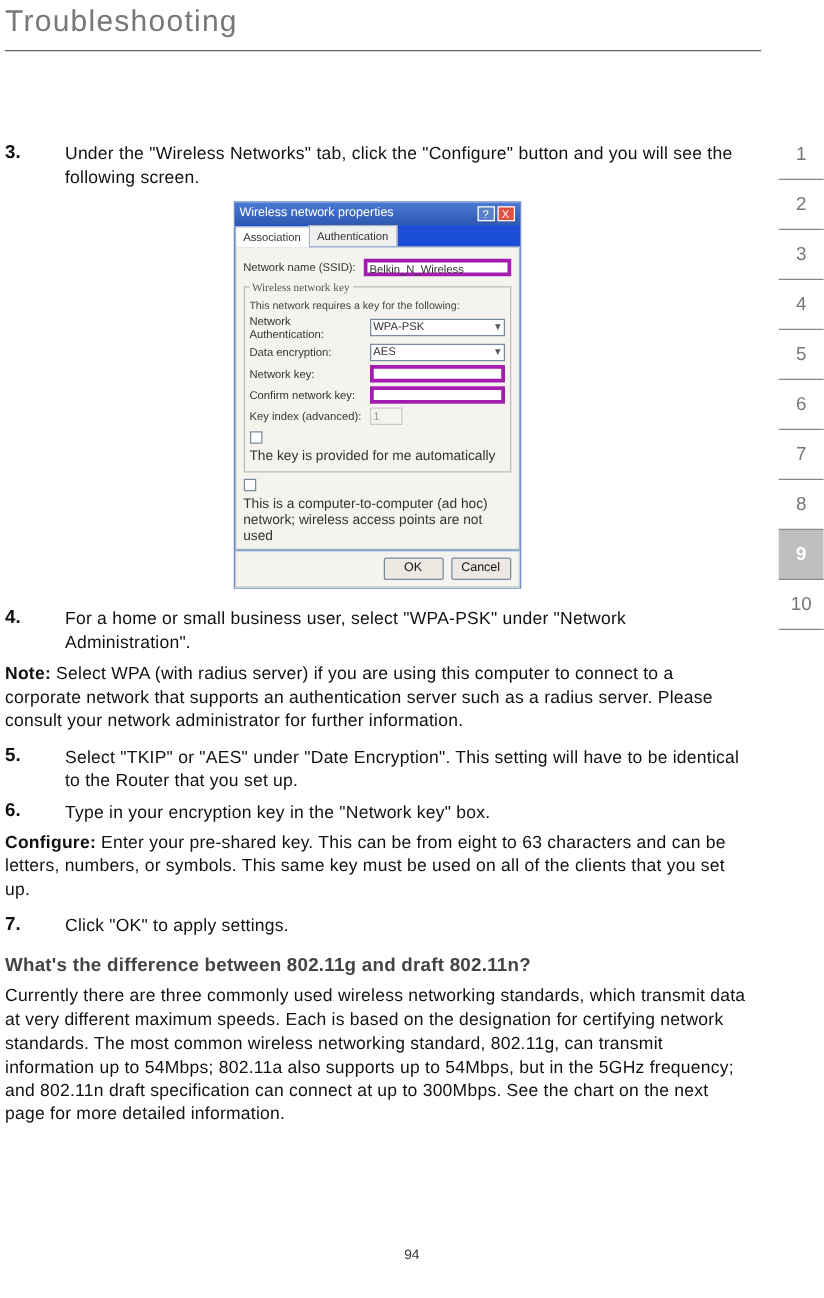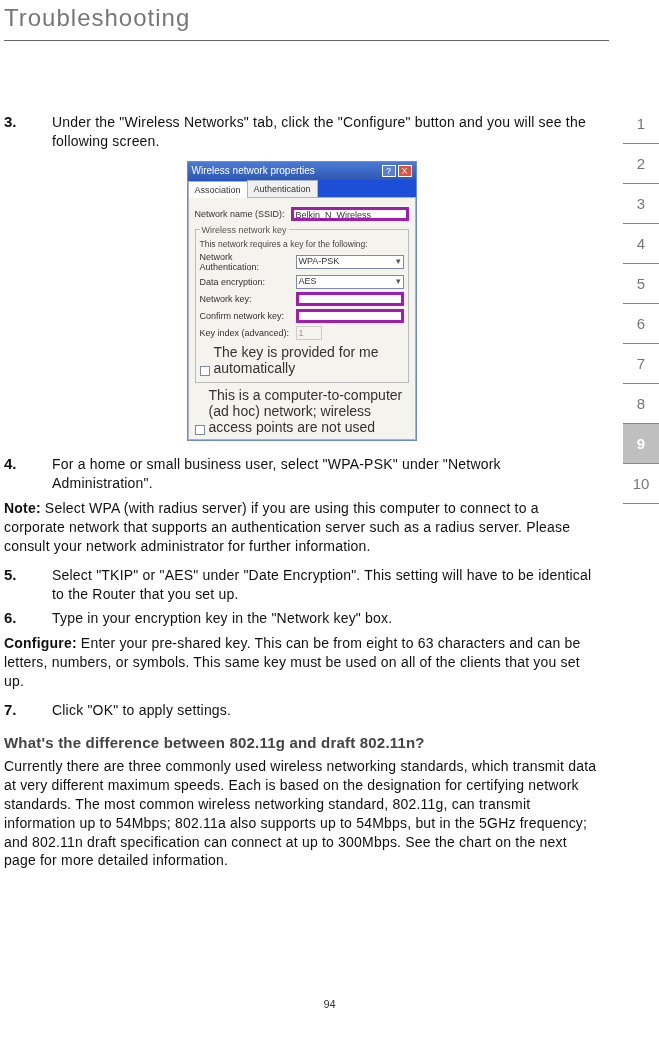--- a/index.html
+++ b/index.html
@@ -35,23 +35,23 @@
   .dlg-tab { padding: 3px 6px; font-size: 9px; border: 1px solid #a8b4c4; border-bottom: none; margin-right: -1px; background: #f0f0f0; color: #333; }
   .dlg-tab.active { background: #fff; position: relative; top: 1px; }
   .dlg-body { background: #f4f3ee; padding: 6px 6px 4px 6px; border: 1px solid #a8b4c4; border-top: none; }
   .row { display: flex; align-items: center; margin: 3px 0; gap: 4px; }
   .row label { flex: 0 0 92px; color: #333; }
   .inp { flex: 1; height: 14px; border: 3px solid #a21caf; background: #fff; font-size: 9px; padding: 0 2px; color: #333; }
   .sel { flex: 1; height: 14px; border: 1px solid #7a8aa0; background: #fff; font-size: 9px; color: #333; display: flex; justify-content: space-between; padding: 0 2px; }
   .sel .arr { color: #555; font-size: 9px; }
   .muted { color: #999; }
   .fieldset { border: 1px solid #bbb; margin: 4px 0; padding: 4px 4px 6px 4px; }
-  .fieldset legend { font-size: 9px; padding: 0 2px; color: #555; }
+  .fieldset legend { font-size: 9px; padding: 0 2px; color: #555; font-family: Liberation Serif, serif; }
   .sub { font-size: 8.5px; color: #444; margin-bottom: 3px; }
-  .chk-row { display: flex; align-items: flex-end; gap: 4px; font-size: 14px; color: #333; margin-top: 4px; line-height: 1.15; }
+  .chk-row { display: flex; align-items: flex-start; gap: 4px; font-size: 11px; color: #333; margin-top: 4px; line-height: 1.15; flex-direction: column; }
   .chk { width: 10px; height: 10px; border: 1px solid #7a8aa0; background: #fff; flex-shrink: 0; margin-top: 1px; }
   .dlg-actions { display: flex; justify-content: flex-end; gap: 6px; padding: 5px 6px; background: #f4f3ee; border: 1px solid #ccc; border-top: 1px solid #7aa0d8; }
   .btn { height: 18px; min-width: 48px; border: 1px solid #7a8aa0; background: #ece9e2; font-size: 10px; text-align: center; line-height: 16px; border-radius: 2px; }
   .spin { width: 26px; height: 14px; border: 1px solid #ccc; background: #f4f3ee; display: inline-flex; align-items: center; padding: 0 2px; }
 
 </style>
 </head>
 <body>
 
 <div class="page">
@@ -125,20 +125,24 @@
               <span class="chk"></span>
               <span>The key is provided for me automatically</span>
             </div>
           </fieldset>
 
           <div class="chk-row">
             <span class="chk"></span>
             <span>This is a computer-to-computer (ad hoc) network; wireless access points are not used</span>
           </div>
         </div>
+        <div class="dlg-actions">
+          <div class="btn">OK</div>
+          <div class="btn">Cancel</div>
+        </div>
       </div>
     </div>
 
     <div class="step">
       <div class="num">4.</div>
       <div class="txt">For a home or small business user, select "WPA-PSK" under "Network Administration".</div>
     </div>
 
     <p class="para">
       <span class="bold">Note:</span><span> Select WPA (with radius server) if you are using this computer to connect to a corporate network that supports an authentication server such as a radius server. Please consult your network administrator for further information.</span>

